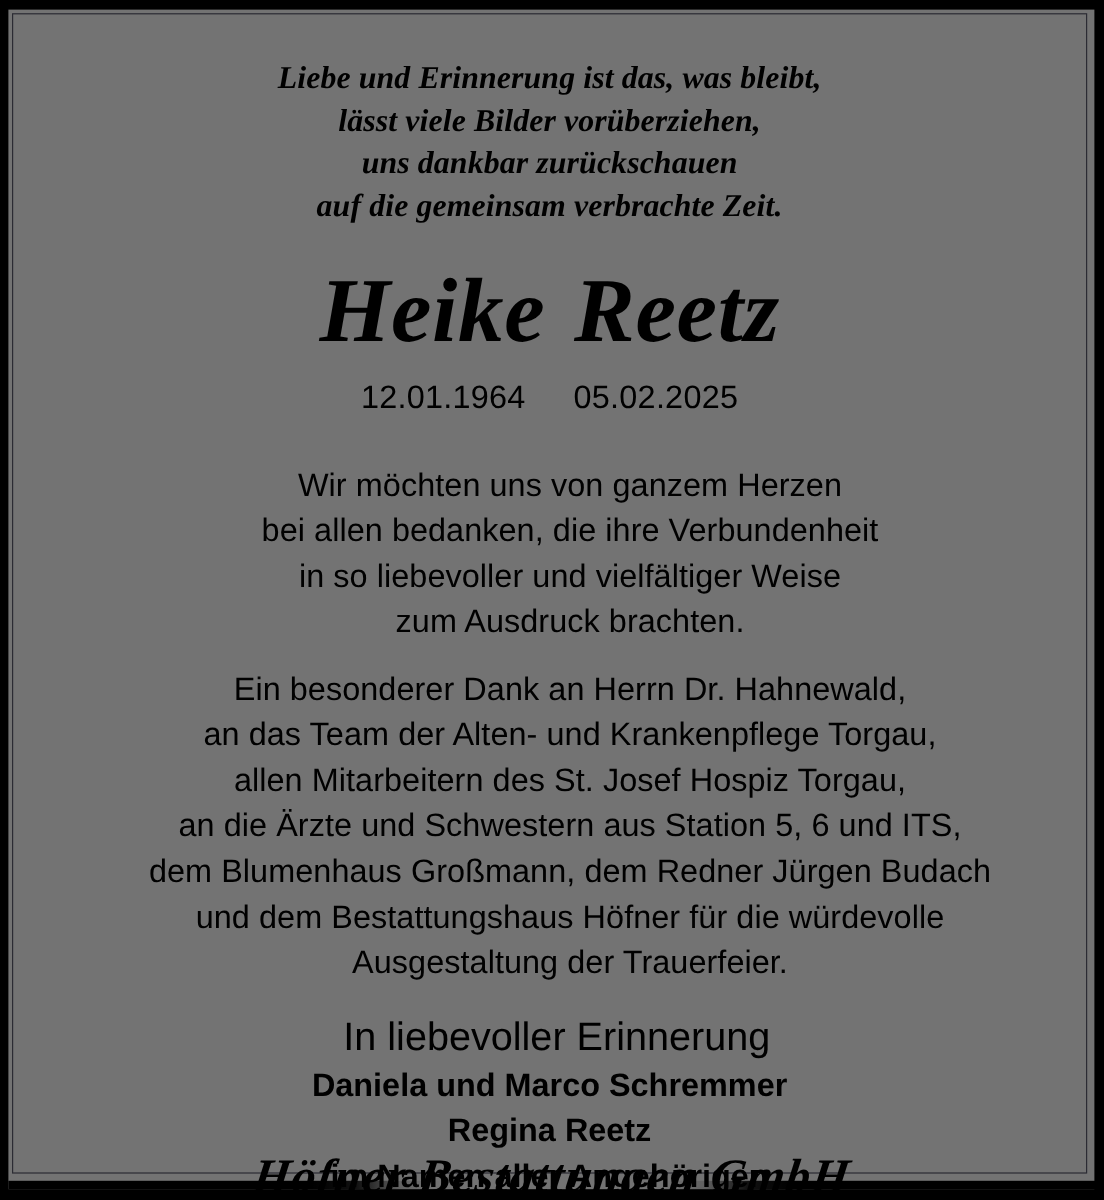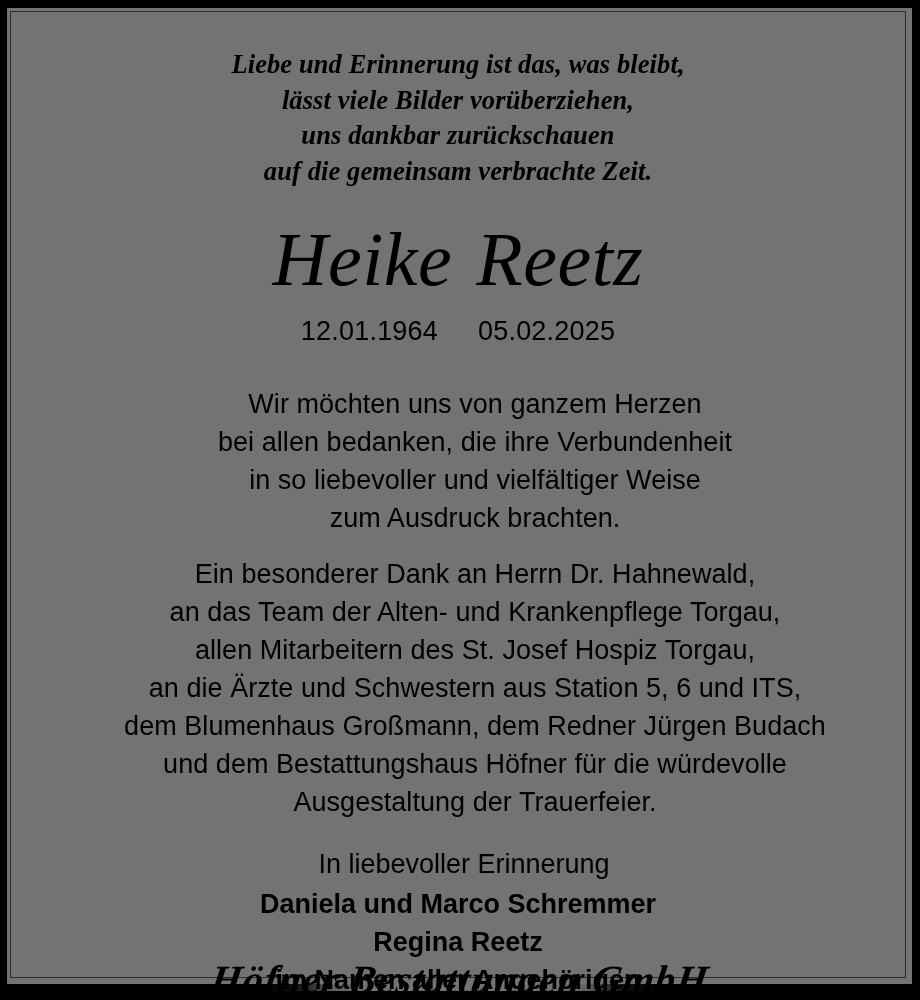--- a/index.html
+++ b/index.html
@@ -68,21 +68,21 @@
   
   .name-block {
     margin: 0;
     padding-top: 28px;
   }
   .name {
     display: block;
     margin: 0;
     font-family: "Liberation Serif", "DejaVu Serif", serif;
     font-style: italic;
-    font-weight: normal;
+    font-weight: bold;
     font-size: 76px;
     line-height: 84px;
     letter-spacing: 0.5px;
     white-space: nowrap;
   }
   .name .given { margin-right: 24px; }
 
   .dates {
     display: block;
     margin: 12px;
@@ -103,21 +103,21 @@
   }
   .body-para .bline { display: block; white-space: nowrap; padding-left: 34px; }
 
   .para-thanks  { padding-top: 26px; }
   .para-special { padding-top: 18px; }
 
   
   .closing-lead {
     margin: 0;
     padding-top: 24px;
-    font-size: 27px;
+    font-size: 33px;
     line-height: 38px;
     padding-left: 12px;
   }
   .signatories {
     margin: 0;
     padding-top: 2px;
     font-size: 27px;
     line-height: 38px;
     font-weight: bold;
   }

